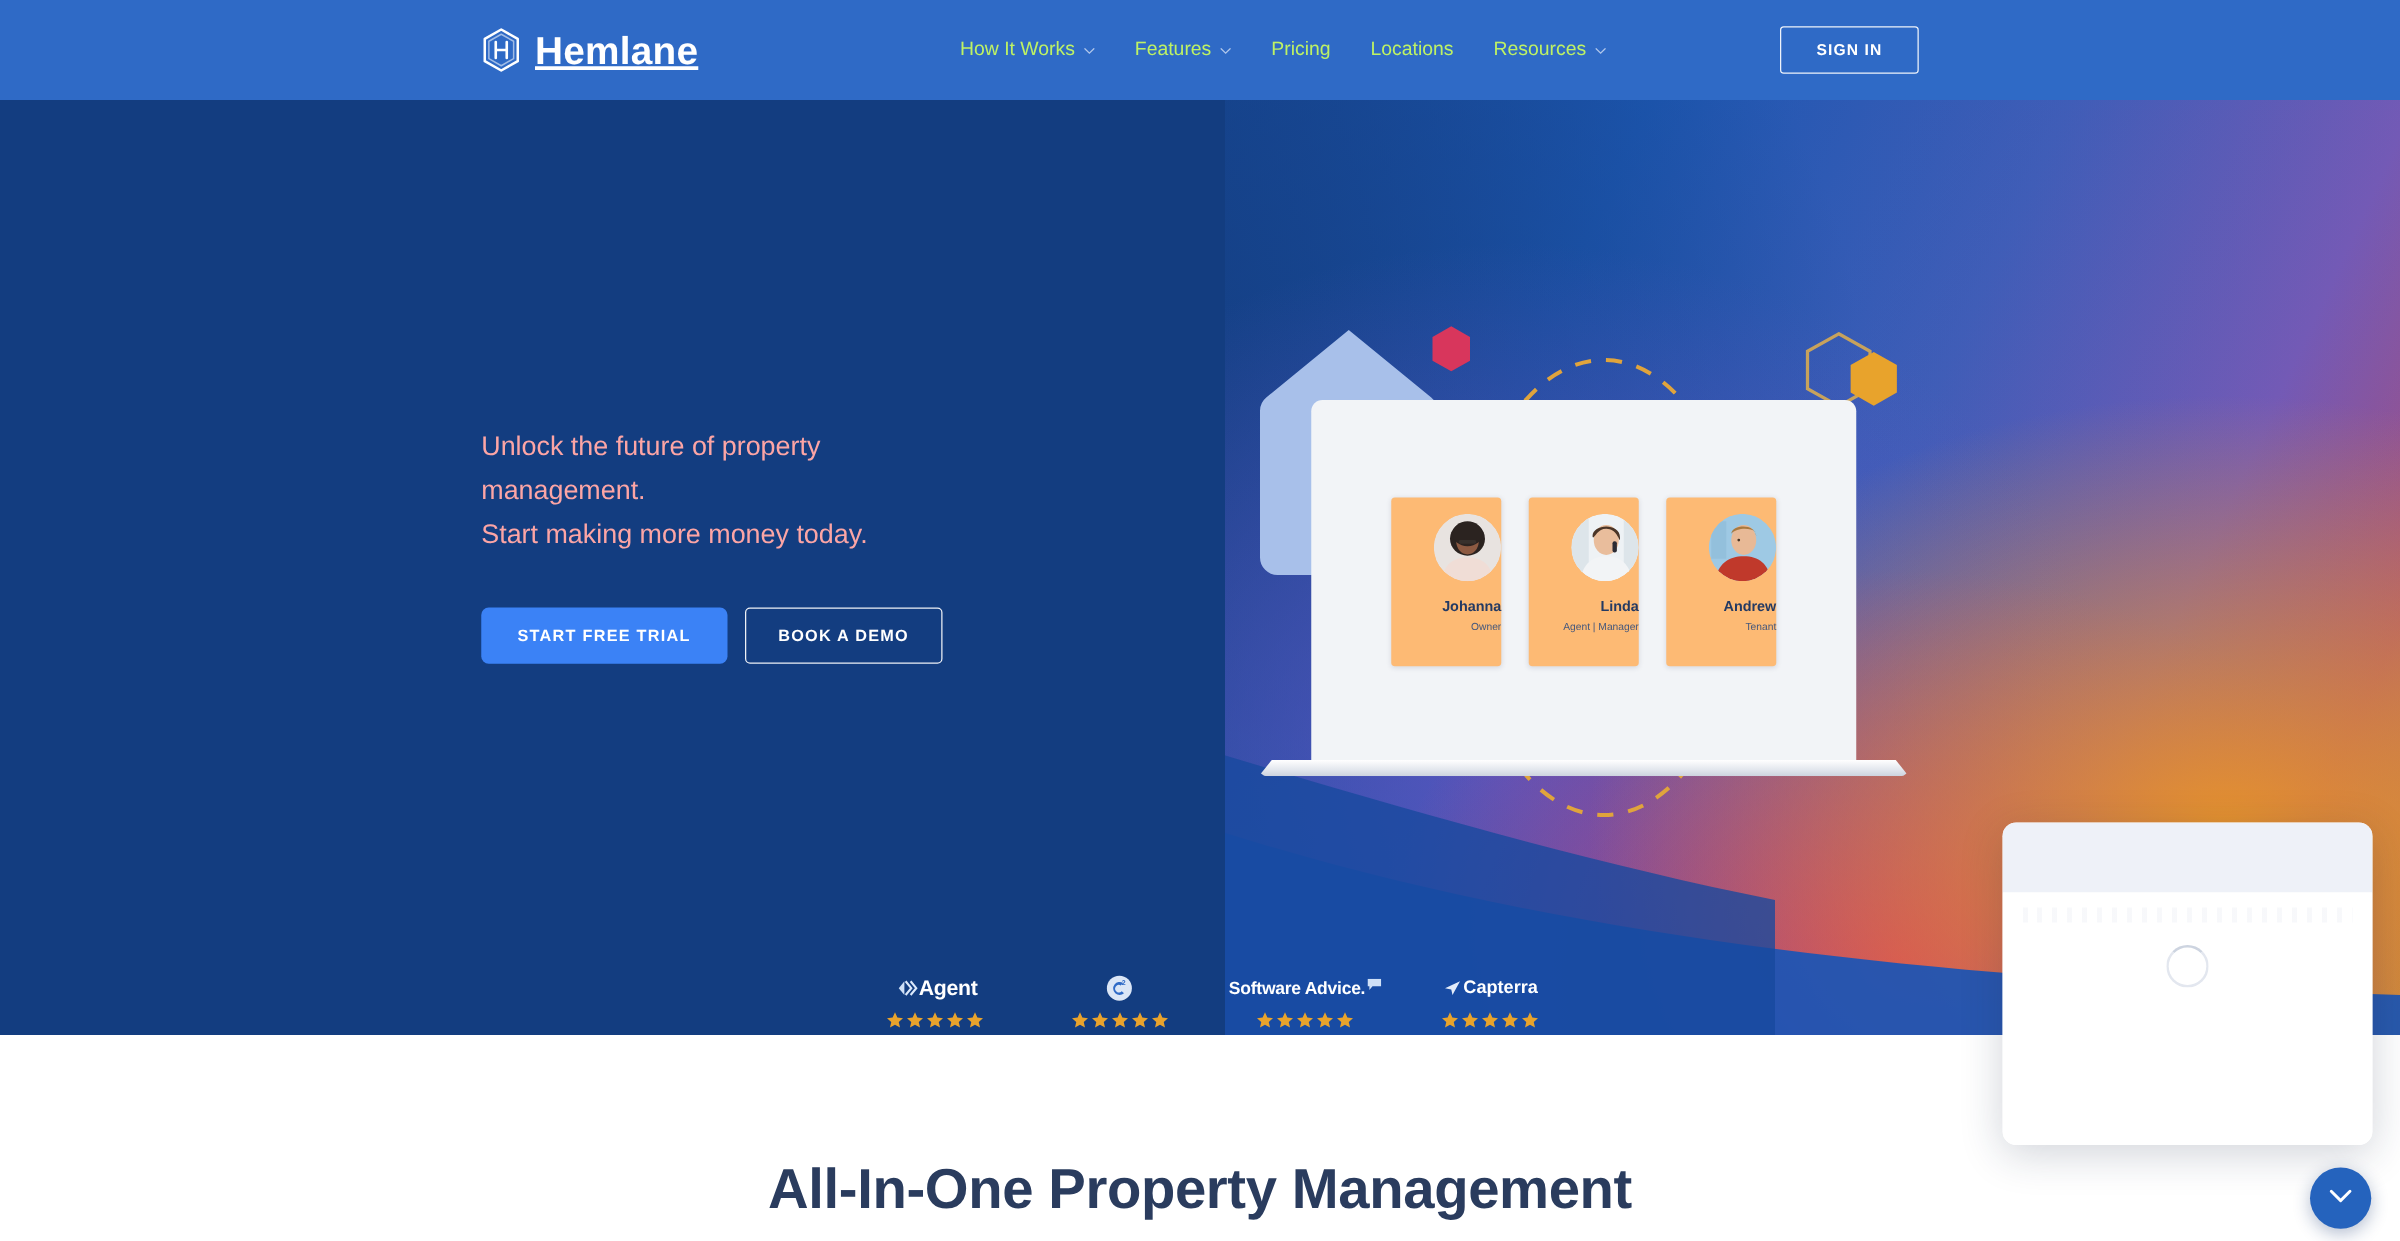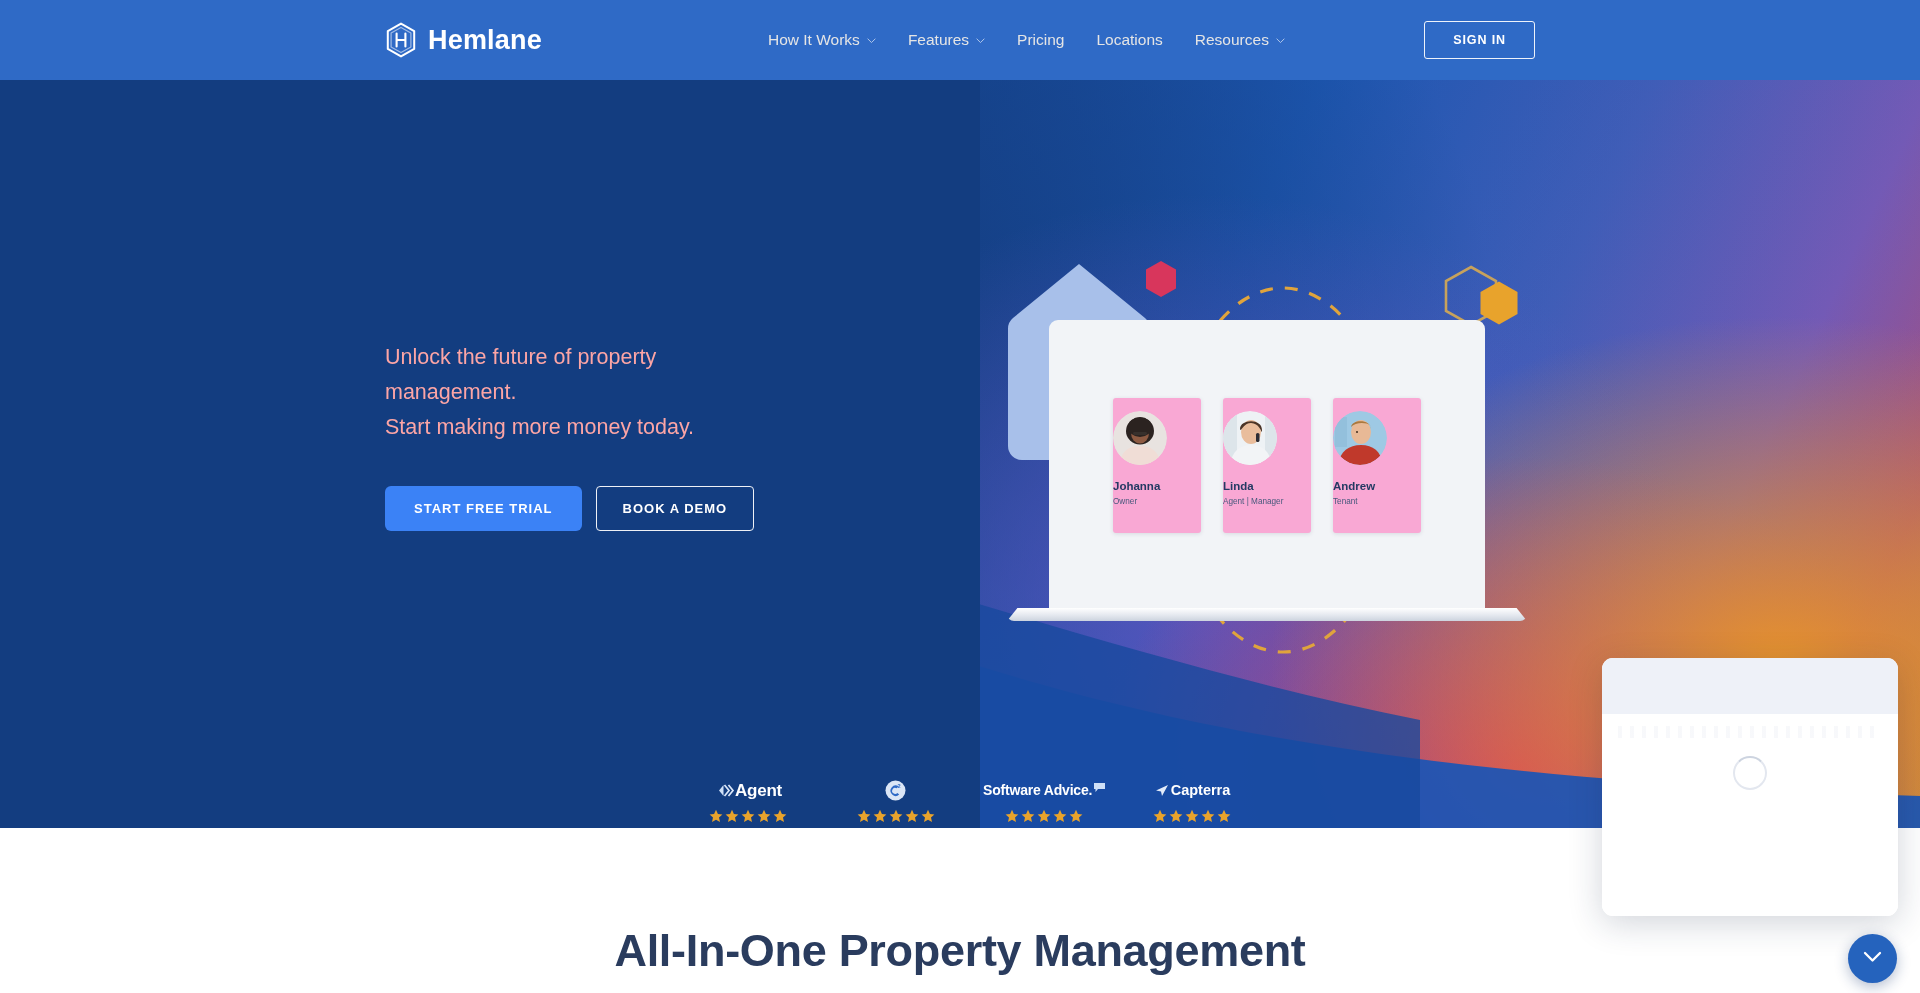--- a/index.html
+++ b/index.html
@@ -22,29 +22,30 @@
     width:1920px;height:80px;position:relative;
     display:flex;align-items:center;
   }
   .brand{
     position:absolute;left:385px;top:50%;transform:translateY(-50%);
     display:flex;align-items:center;gap:11px;
     cursor:pointer;
   }
   .brand-mark{width:32px;height:36px;display:block;}
   .brand-name{
-    color:#ffffff;font-size:27px;font-weight:600;letter-spacing:.2px;
+    color:#ffffff;font-size:31px;font-weight:600;letter-spacing:.2px;
     line-height:1;
+    text-decoration:underline;
   }
   .nav-links{
     position:absolute;left:752px;top:50%;transform:translateY(-50%);
     display:flex;align-items:center;gap:0px;
   }
   .nav-link{
-    color:#e5e5e5;font-size:15.5px;font-weight:400;
+    color:#bef264;font-size:15.5px;font-weight:400;
     padding:8px 16px;display:flex;align-items:center;gap:7px;
     cursor:pointer;white-space:nowrap;line-height:1;
   }
   .caret{
     width:9px;height:9px;display:block;opacity:.75;margin-top:2px;
   }
   .signin{
     position:absolute;right:385px;top:50%;transform:translateY(-50%);
     border:1px solid rgba(255,255,255,.92);
     color:#ffffff;background:transparent;
@@ -106,24 +107,24 @@
   }
   .laptop-notch{
     position:absolute;left:50%;transform:translateX(-50%);top:289px;
     width:92px;height:4px;background:#8e949e;border-radius:0 0 3px 3px;
   }
   .persona-row{
     position:absolute;left:0;top:0;width:436px;height:290px;
     display:flex;align-items:center;justify-content:center;gap:22px;
   }
   .persona-card{
-    width:88px;height:135px;background:#f9a8d4;
+    width:88px;height:135px;background:#fdba74;
     border-radius:3px;
     box-shadow:0 1px 4px rgba(35,50,80,.13);
-    display:flex;flex-direction:column;align-items:flex-start;
+    display:flex;flex-direction:column;align-items:flex-end;
     padding-top:13px;
   }
   .persona-avatar{
     width:54px;height:54px;border-radius:50%;
     overflow:hidden;position:relative;flex:none;
   }
   .persona-name{
     margin-top:16px;font-size:11.5px;font-weight:700;color:#243a63;
     line-height:1;
   }

